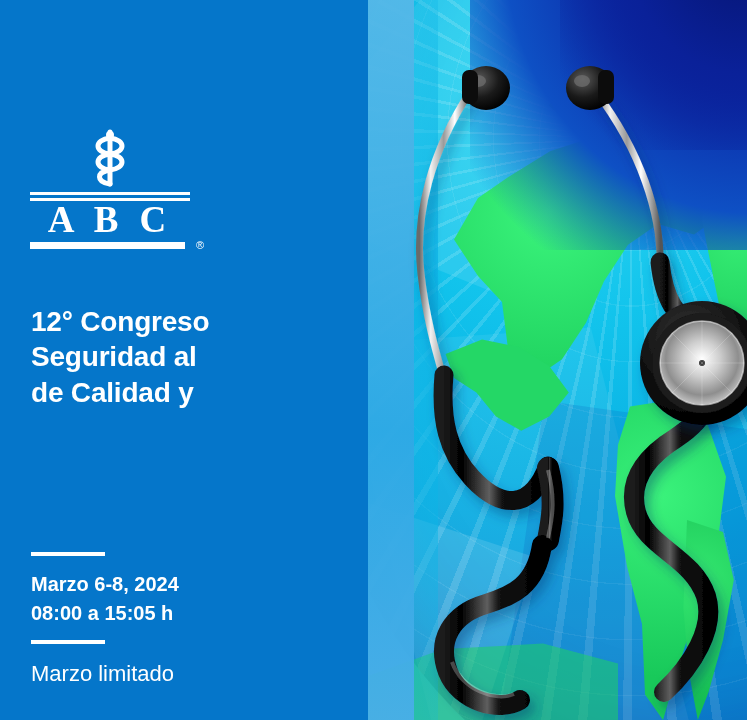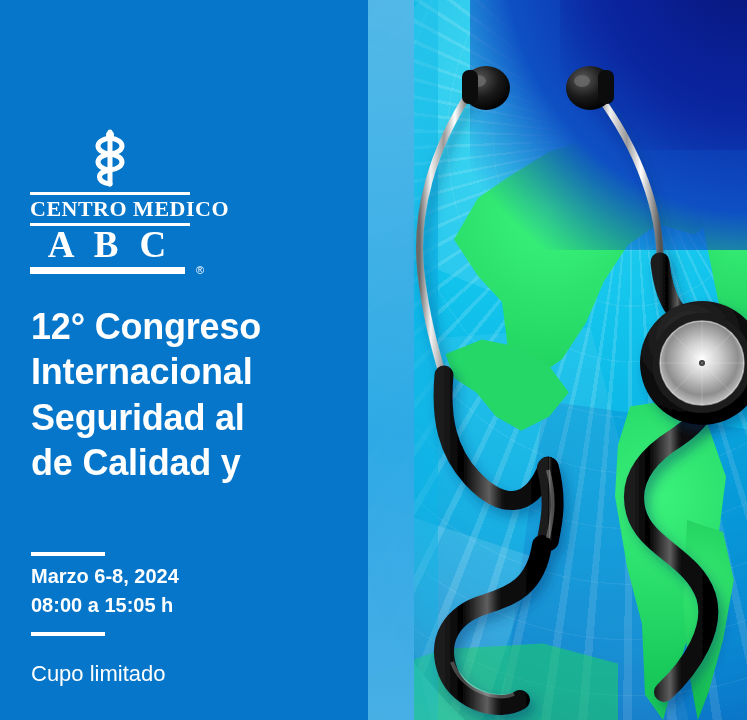--- a/index.html
+++ b/index.html
@@ -108,25 +108,25 @@
   .cm{font-family:"Liberation Serif", serif;font-weight:700;font-size:22px;
       letter-spacing:.5px;line-height:1;text-align:center;white-space:nowrap;}
   .rule-mid{height:3px;background:#fff;margin-top:3px;}
   .abc-wrap{position:relative;}
   .abc{font-family:"Liberation Serif", serif;font-weight:700;font-size:37px;
        letter-spacing:6px;line-height:1.05;text-align:center;}
   .rule-bot{height:7px;background:#fff;margin-top:2px;width:155px;}
   .reg{position:absolute;right:-14px;bottom:-2px;font-size:11px;}
 
   .title{position:absolute;left:31px;top:304px;width:300px;color:#fff;
-         font-size:36px;font-weight:700;line-height:1.26;letter-spacing:-.2px;}
+         font-size:28px;font-weight:700;line-height:1.26;letter-spacing:-.2px;}
 
   .dateblock{position:absolute;left:31px;top:552px;width:300px;color:#fff;}
   .hr{width:74px;height:4px;background:#fff;}
-  .dates{font-size:20px;font-weight:700;line-height:1.45;margin:6px 0 12px;}
+  .dates{font-size:20px;font-weight:700;line-height:1.45;margin:14px 0 12px;}
   .limit{position:absolute;left:31px;top:661px;color:#fff;font-size:22px;font-weight:400;}
 </style>
 </head>
 <body>
 
 <div id="poster">
 
   <div class="art">
     <div class="art-inner">
       <div class="sky"></div>
@@ -240,41 +240,39 @@
         <svg viewBox="0 0 60 60" width="60" height="60" aria-hidden="true">
           <g fill="none" stroke="#ffffff" stroke-width="5" stroke-linecap="round">
             <path d="M30,4 L30,56"></path>
             <path d="M30,10 C14,12 14,24 30,26 C46,28 46,40 30,42 C16,44 16,54 30,56"></path>
             <path d="M30,10 C46,12 46,24 30,26 C14,28 14,40 30,42"></path>
           </g>
           <circle cx="30" cy="7" r="4" fill="#ffffff"></circle>
         </svg>
       </div>
       <div class="rule-top"></div>
-      <div class="cm">CENTRO MEDICO</div>
       <div class="rule-mid"></div>
       <div class="abc-wrap">
         <div class="abc">A B C</div>
         <div class="rule-bot"></div>
         <span class="reg">®</span>
       </div>
     </div>
 
     <div class="title">
       <div>12° Congreso</div>
-      <div>Internacional</div>
       <div>Seguridad al</div>
       <div>de Calidad y</div>
     </div>
 
     <div class="dateblock">
       <div class="hr"></div>
       <div class="dates">
         <div>Marzo 6-8, 2024</div>
         <div>08:00 a 15:05 h</div>
       </div>
       <div class="hr"></div>
     </div>
 
-    <div class="limit">Cupo limitado</div>
+    <div class="limit">Marzo limitado</div>
   </div>
 
 </div>
 
 </body></html>

